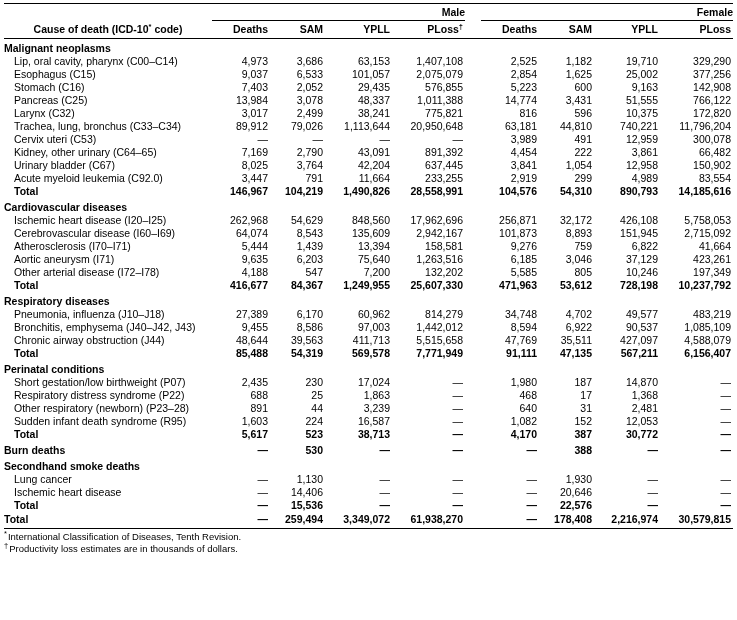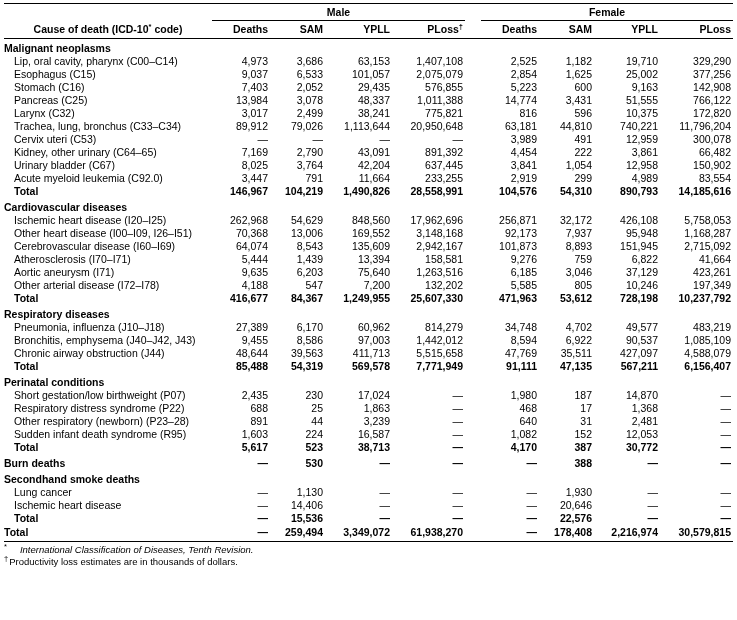--- a/index.html
+++ b/index.html
@@ -4,35 +4,35 @@
 <style>
   html,body{margin:0;padding:0;}
   body{width:737px;height:620px;background:#fff;color:#000;
        font-family:"Liberation Sans",sans-serif;overflow:hidden;}
   .page{padding:3px 4px 0 4px;}
   .title{font-weight:bold;font-size:11px;line-height:14px;letter-spacing:-0.1px;margin-bottom:5px;}
   table{border-collapse:collapse;table-layout:fixed;width:729px;font-size:10.5px;}
   th,td{padding:0;vertical-align:bottom;}
   thead th{font-weight:bold;line-height:13px;}
   .group-row th{border-top:1px solid #000;padding-top:2px;}
-  .group-row th.group{border-bottom:1px solid #000;text-align:center;padding-bottom:1px;}
+  .group-row th.group{border-bottom:1px solid #000;text-align:right;padding-bottom:1px;}
   .colhdr-row th{border-bottom:1px solid #000;padding-top:2px;padding-bottom:2px;}
   .colhdr-row th.num-h{text-align:right;padding-right:2px;}
   .colhdr-row th.cause-h{text-align:center;}
   td{line-height:13px;}
   td.num{text-align:right;padding-right:2px;white-space:nowrap;}
   td.cause{text-align:left;white-space:nowrap;}
   td.cause.indent{padding-left:10px;}
   .section-header-row td{font-weight:bold;padding-top:3px;}
   .total-row td{font-weight:bold;}
   .grand-total-row td{font-weight:bold;border-bottom:1px solid #000;padding-top:1px;padding-bottom:2px;}
   sup{font-size:7.5px;vertical-align:super;line-height:0;}
   .footnotes{margin-top:2px;font-size:9.5px;line-height:12px;}
   .footnote sup{margin-right:1px;}
-  .fn-italic{font-style:italic;margin-left:12px;}
+  .fn-italic{}
 </style>
 </head>
 <body>
 
 <div class="page">
 
   <table>
     <colgroup>
       <col style="width:208px">
         <col style="width:58px">
@@ -228,32 +228,20 @@
           <td class="num">54,629</td>
           <td class="num">848,560</td>
           <td class="num">17,962,696</td>
           <td class="gap"></td>
           <td class="num">256,871</td>
           <td class="num">32,172</td>
           <td class="num">426,108</td>
           <td class="num">5,758,053</td>
         </tr>
         <tr class="data-row">
-          <td class="cause indent">Other heart disease (I00–I09, I26–I51)</td>
-          <td class="num">70,368</td>
-          <td class="num">13,006</td>
-          <td class="num">169,552</td>
-          <td class="num">3,148,168</td>
-          <td class="gap"></td>
-          <td class="num">92,173</td>
-          <td class="num">7,937</td>
-          <td class="num">95,948</td>
-          <td class="num">1,168,287</td>
-        </tr>
-        <tr class="data-row">
           <td class="cause indent">Cerebrovascular disease (I60–I69)</td>
           <td class="num">64,074</td>
           <td class="num">8,543</td>
           <td class="num">135,609</td>
           <td class="num">2,942,167</td>
           <td class="gap"></td>
           <td class="num">101,873</td>
           <td class="num">8,893</td>
           <td class="num">151,945</td>
           <td class="num">2,715,092</td>

